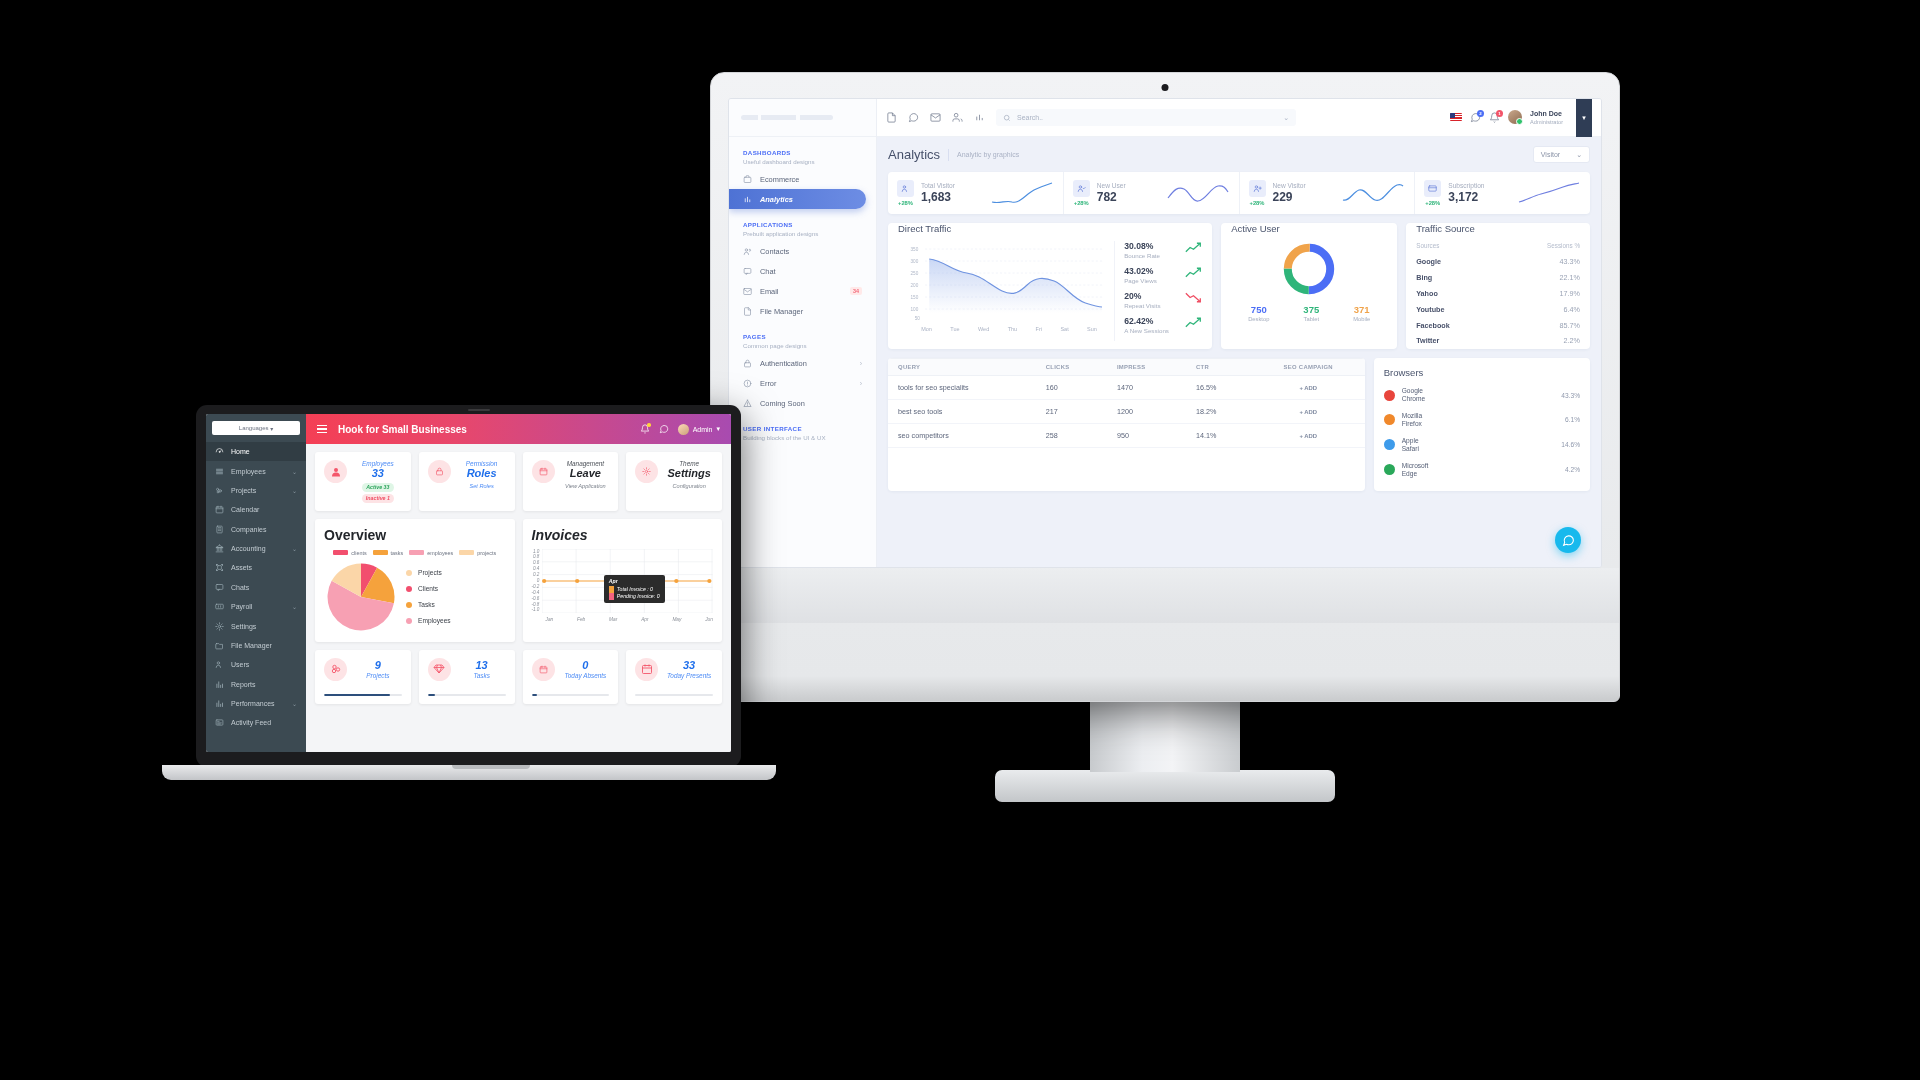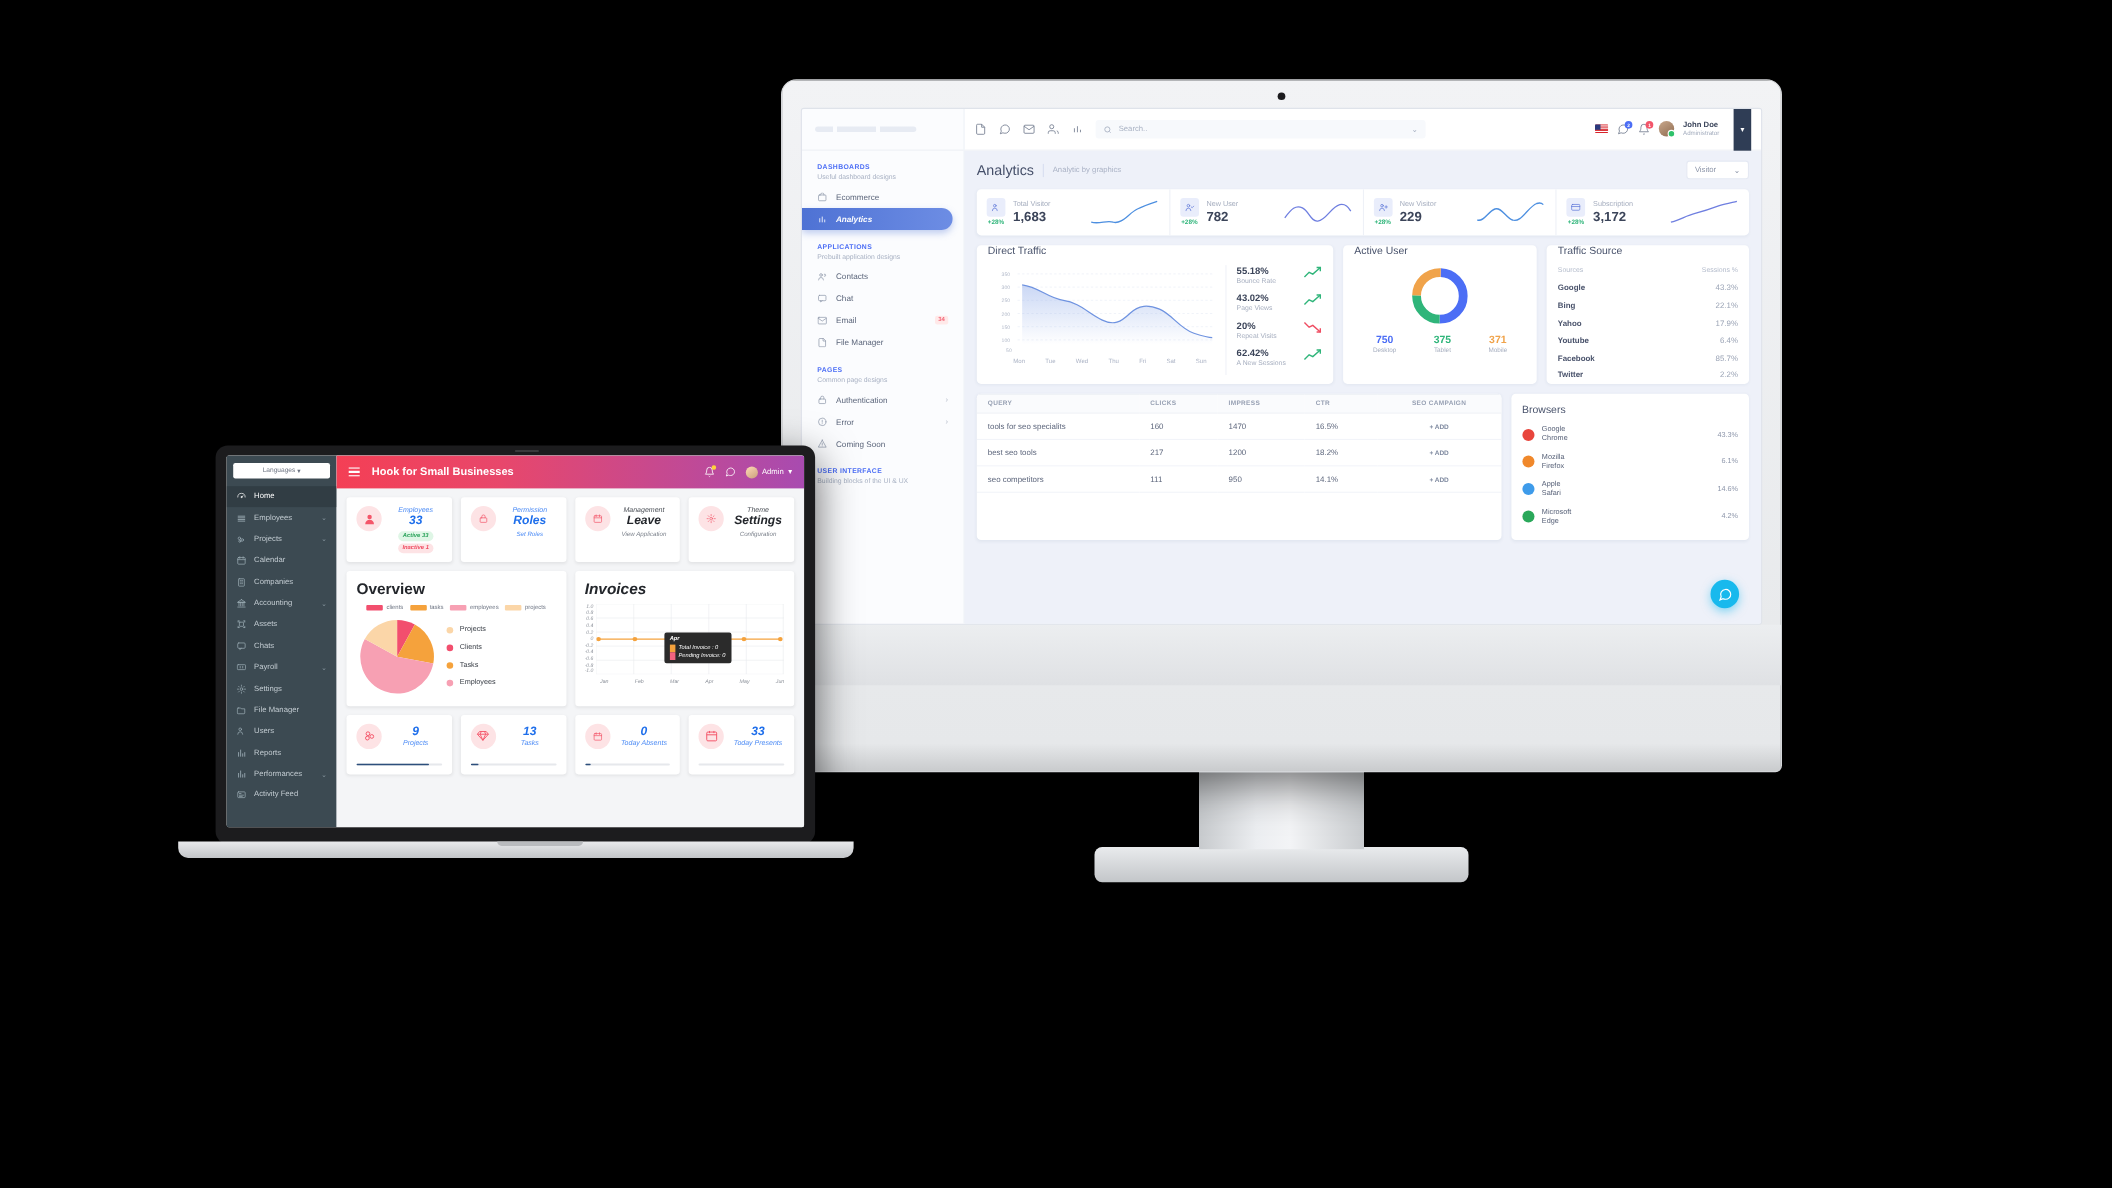--- a/index.html
+++ b/index.html
@@ -502,21 +502,21 @@
                           <span>Wed</span>
                           <span>Thu</span>
                           <span>Fri</span>
                           <span>Sat</span>
                           <span>Sun</span>
                       </div>
                     </div>
                     <div class="dt-stats" id="dt-stats">
                         <div class="dt-s">
                           <div style="flex:1">
-      <div class="dt-sv">55.18%</div>
+      <div class="dt-sv">30.08%</div>
       <div class="dt-sl">Bounce Rate</div>
     </div>
     <svg width="17" height="13" viewBox="0 0 20 14">
       <path d="M1,12 L6,7 L10,9 L18,2" fill="none" stroke="#2fb57a" stroke-width="1.5"></path>
       <path d="M14,2 L18,2 L18,6" fill="none" stroke="#2fb57a" stroke-width="1.5"></path>
     </svg>
                         </div>
                         <div class="dt-s">
                           <div style="flex:1">
       <div class="dt-sv">43.02%</div>
@@ -633,21 +633,21 @@
                         </tr>
                         <tr>
                           <td>best seo tools</td>
     <td>217</td>
     <td>1200</td>
     <td>18.2%</td>
     <td style="text-align:center"><span class="addbtn">+ ADD</span></td>
                         </tr>
                         <tr>
                           <td>seo competitors</td>
-    <td>111</td>
+    <td>258</td>
     <td>950</td>
     <td>14.1%</td>
     <td style="text-align:center"><span class="addbtn">+ ADD</span></td>
                         </tr>
                       </tbody>
                   </table>
                 </div>
                 <div class="card br-card">
                   <div class="card-t">Browsers</div>
                   <div id="br-rows" style="margin-top:5px;">

